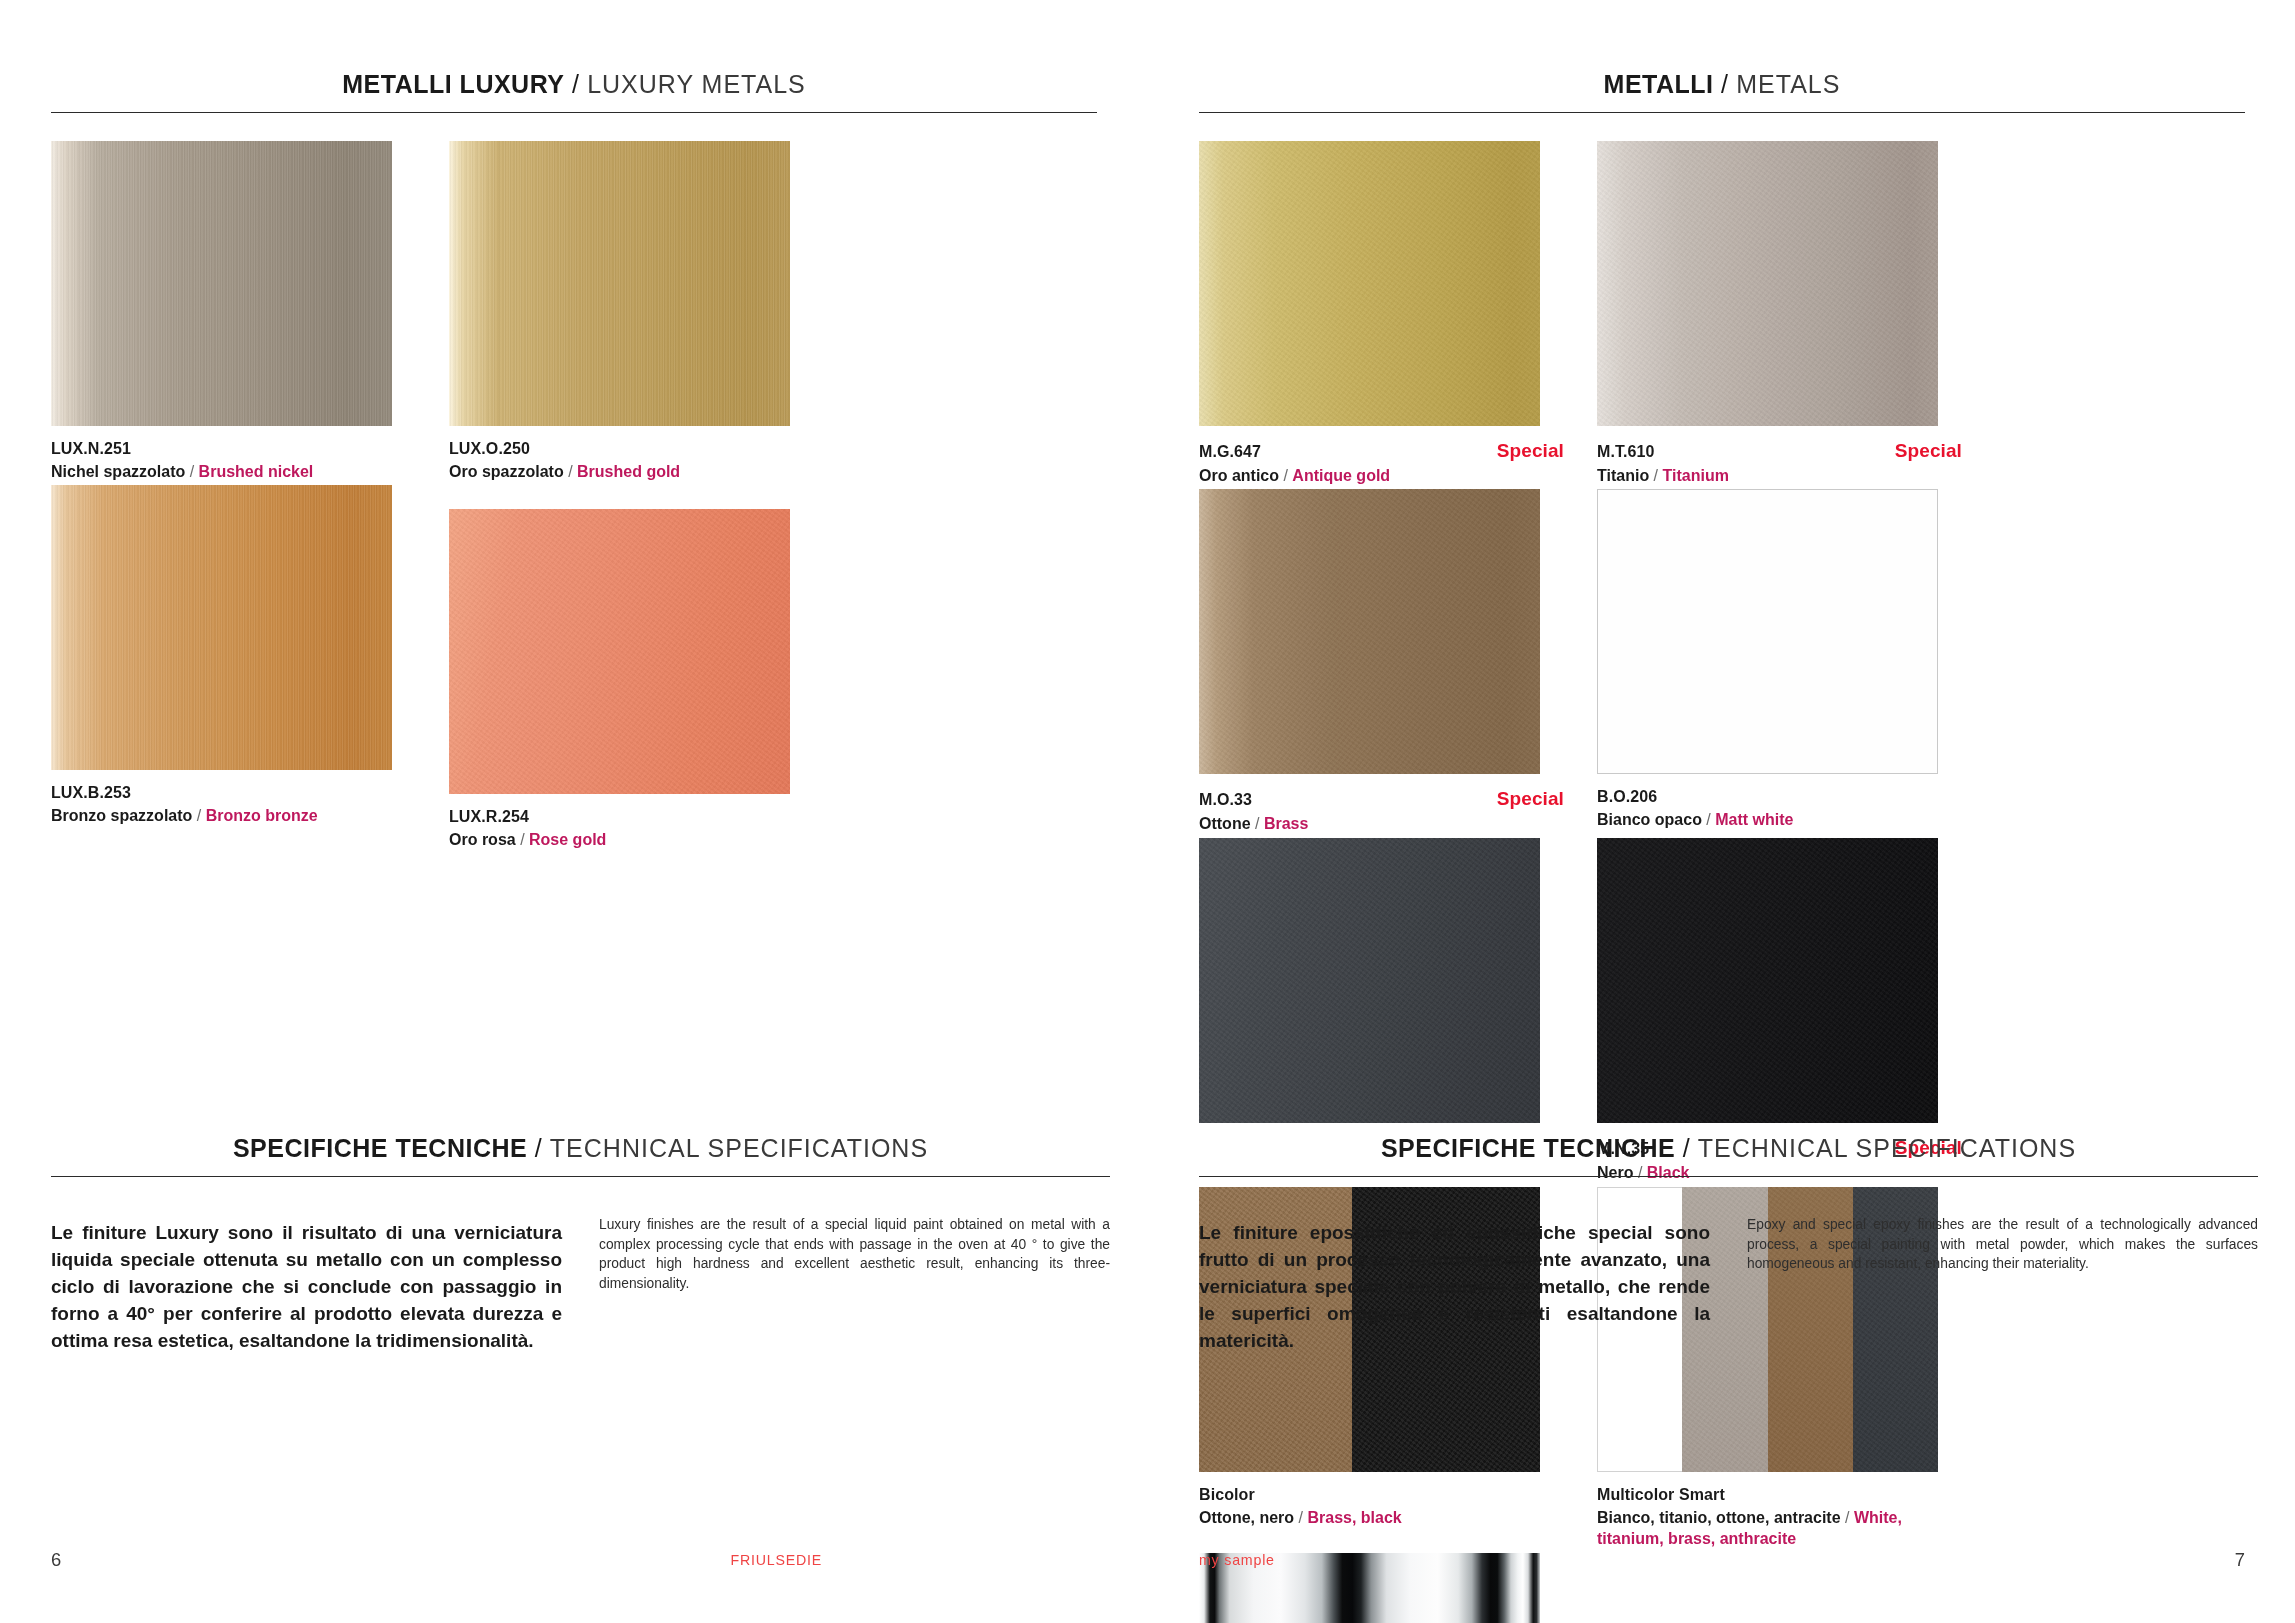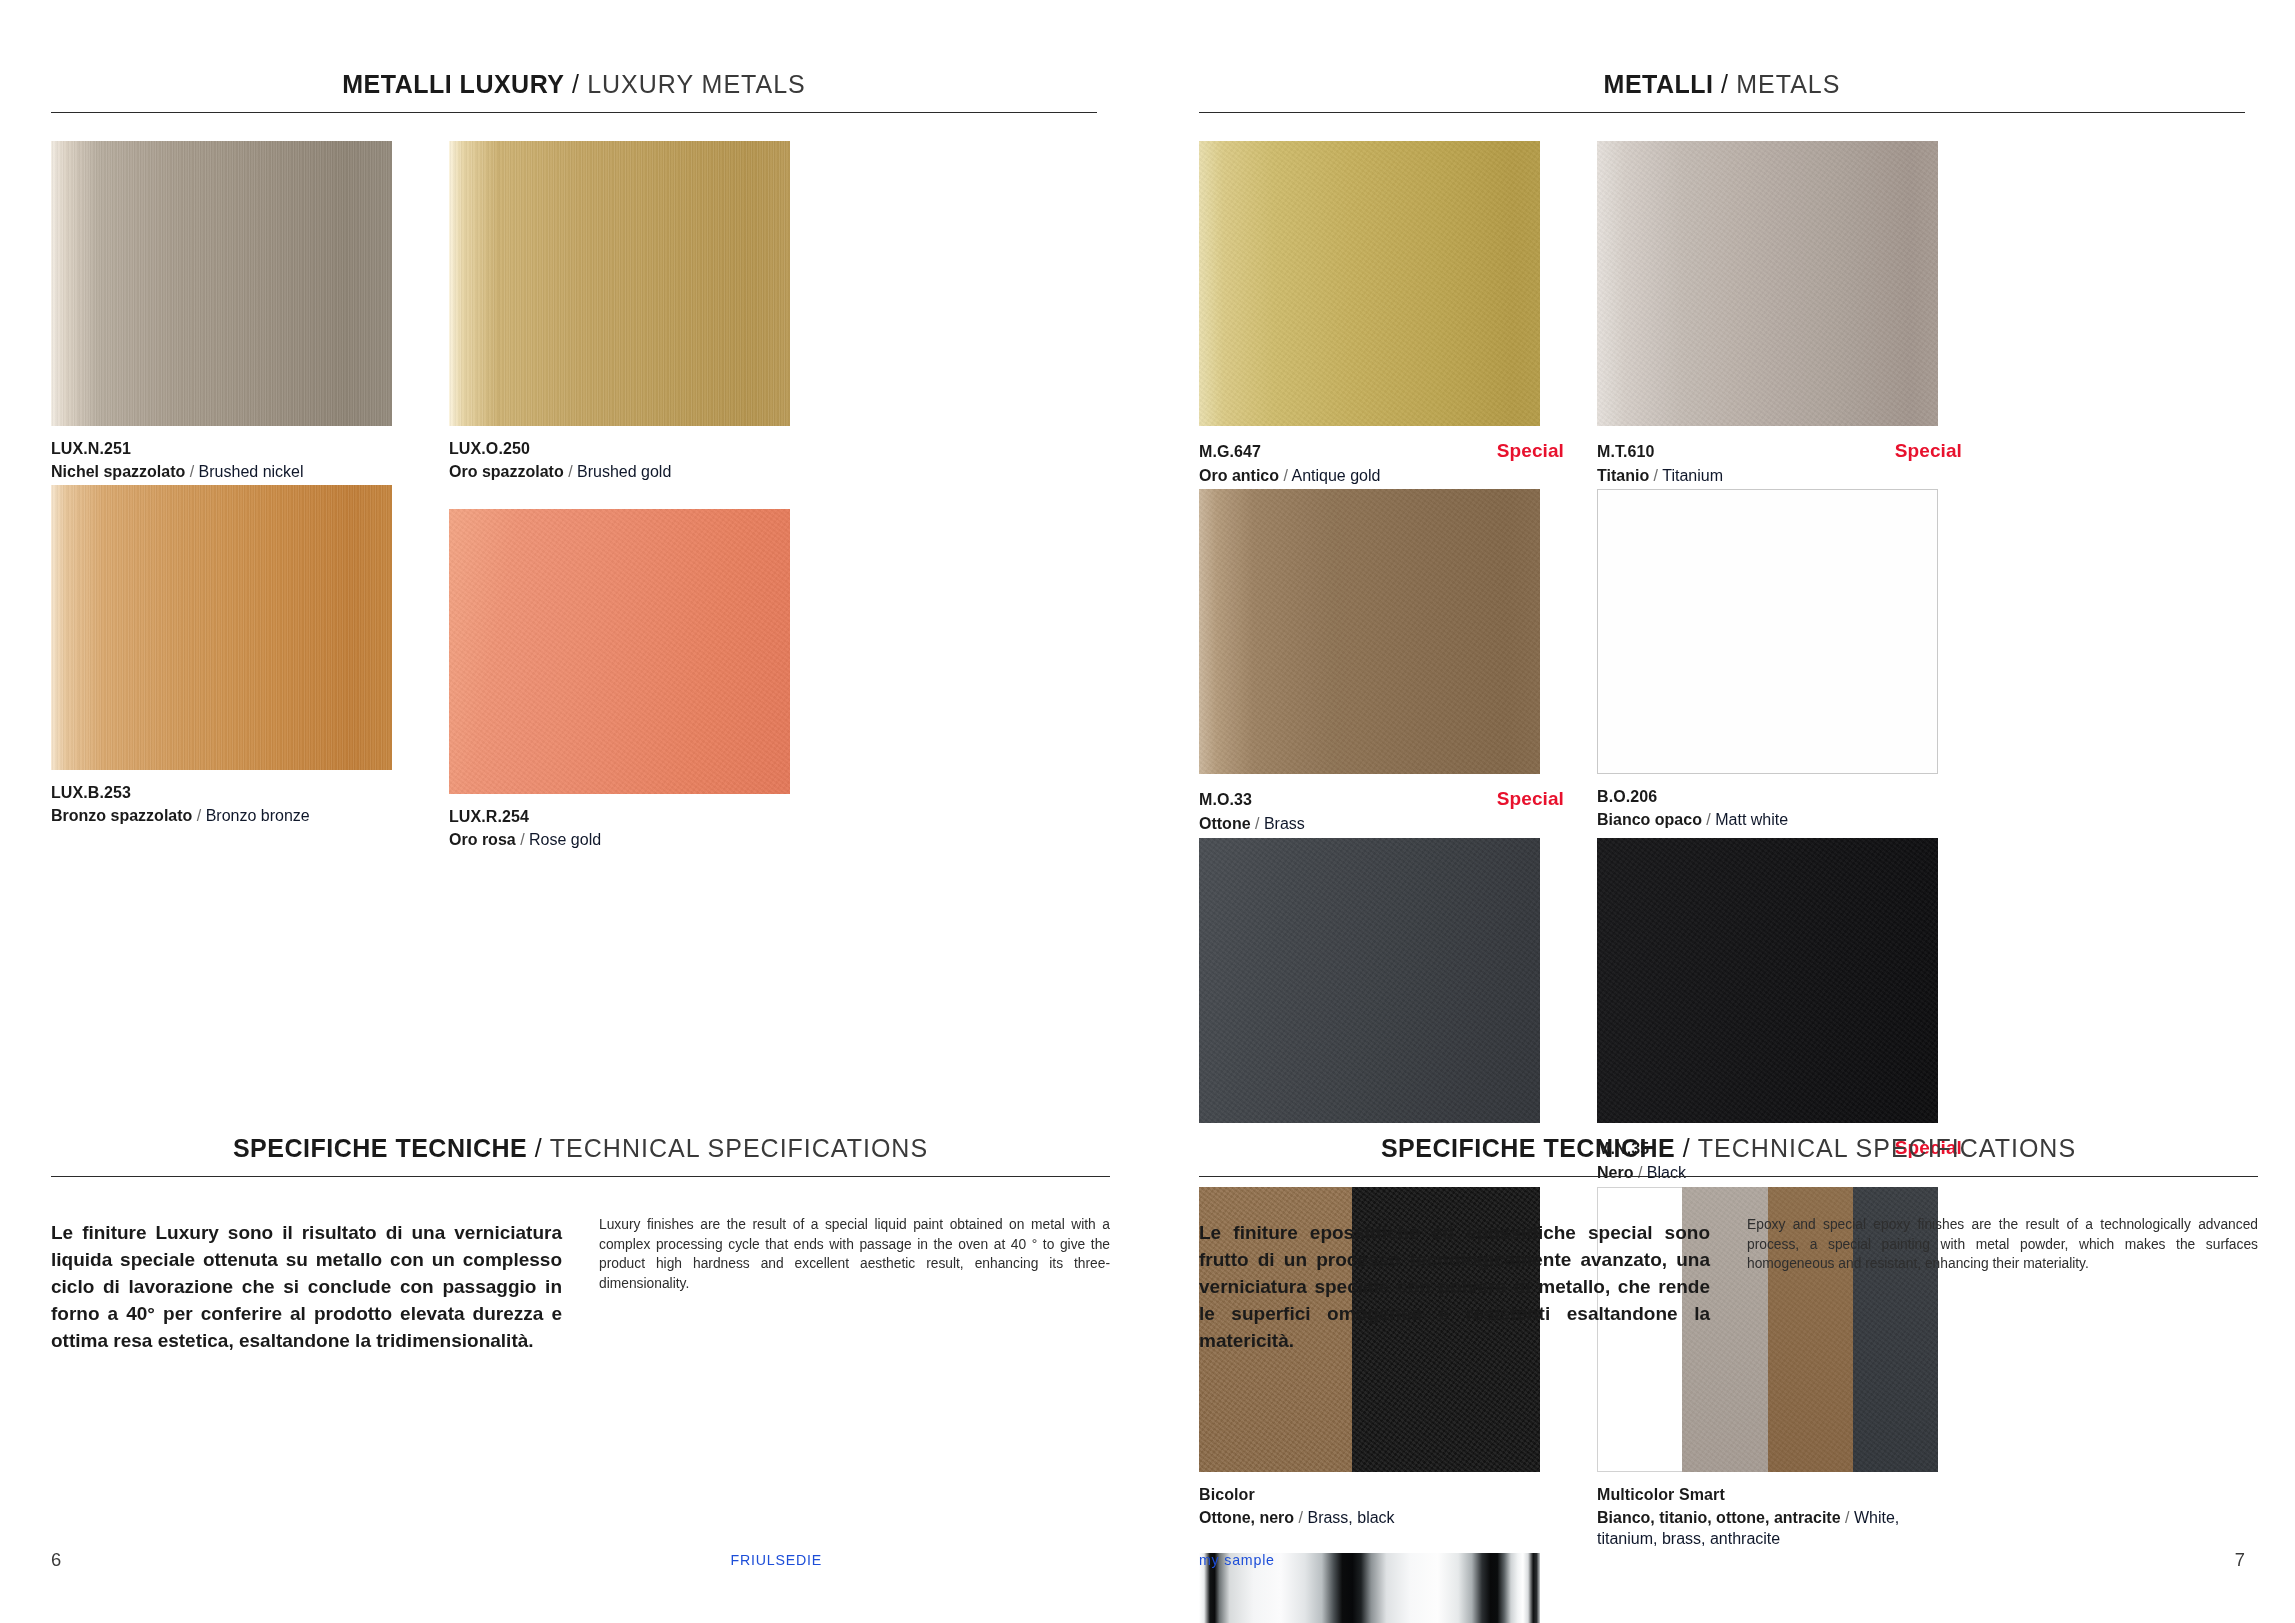--- a/index.html
+++ b/index.html
@@ -89,34 +89,34 @@
     #d9dcde 96.5%, #101213 98%, #2a2d2f 99%, #c8ccce 100%);}
 
   
   .cap{margin-top:12px;position:relative;line-height:1.32;}
   .cap .code-row{display:flex;align-items:baseline;justify-content:space-between;}
   .cap .code{font-weight:700;font-size:16px;letter-spacing:0.1px;}
   .cap .special{color:#e8112d;font-weight:700;font-size:19px;letter-spacing:0.1px;}
   .cap .desc{font-size:16px;margin-top:1.8px;}
   .cap .desc b{font-weight:700;}
   .cap .desc .sep{color:#6d6d6d;font-weight:400;}
-  .cap .desc .en{color:#0f172a;font-weight:400;margin-top:10px;}
+  .cap .desc .en{color:#be185d;font-weight:700;margin-top:10px;}
 
   
   .specs{position:absolute;left:51px;right:38px;bottom:250px;}
   .specs .sec-head{margin-top:0;}
   .spec-cols{display:flex;gap:37px;margin-top:24px;}
   .spec-col{flex:1;}
   .spec-it{font-size:19px;font-weight:700;line-height:1.42;text-align:justify;}
   .spec-en{font-size:13.8px;font-weight:400;color:#2e2e2e;line-height:1.42;text-align:justify;}
 
   
   .footer{position:absolute;left:51px;right:51px;bottom:53px;display:flex;align-items:center;}
   .footer .pgnum{font-size:18.4px;color:#3a3a3a;}
-  .brand{font-size:14.2px;letter-spacing:0.8px;color:#1d4ed8;font-family:"Liberation Sans",sans-serif;}
+  .brand{font-size:14.2px;letter-spacing:0.8px;color:#ef4444;font-family:"Liberation Sans",sans-serif;}
   .footer-left{justify-content:space-between;}
   .footer-left .brand{margin-right:275px;}
   .footer-right{justify-content:space-between;}
   .footer-right .brand{margin-left:0;}
 </style>
 </head>
 <body>
 
 <div class="spread">
 

